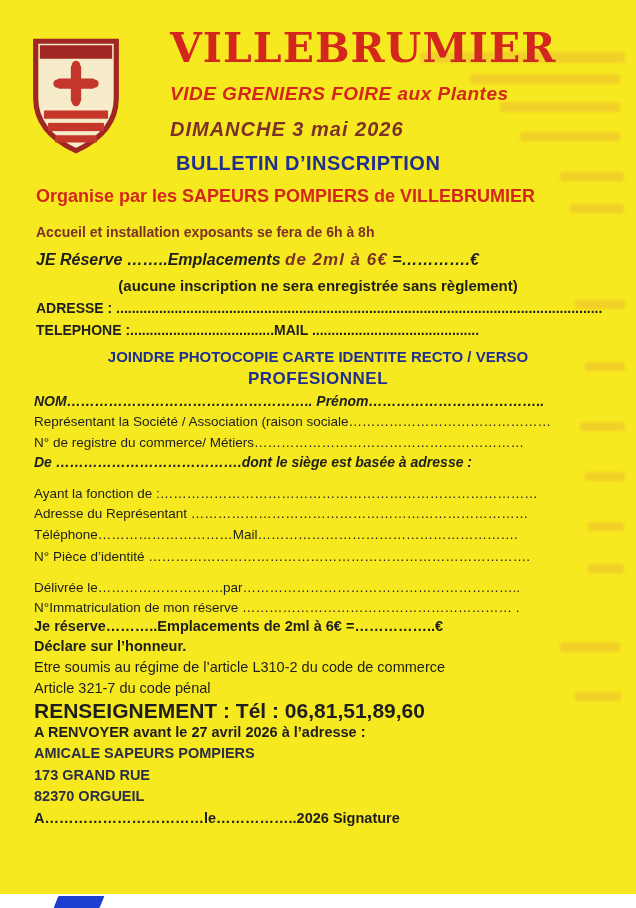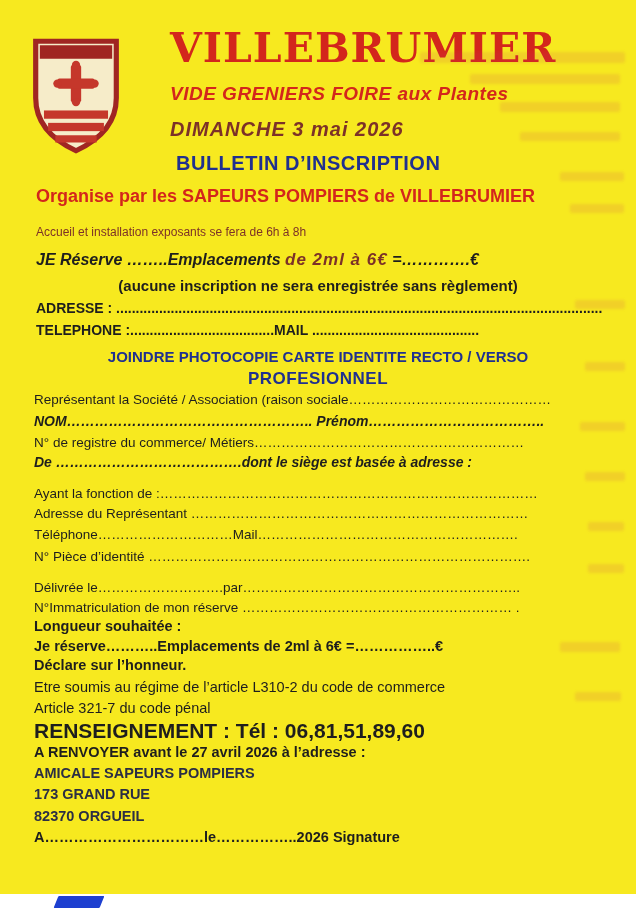--- a/index.html
+++ b/index.html
@@ -68,23 +68,23 @@
   }
   .organizer {
     margin: 8px 0 4px 36px;
     font-size: 18px;
     line-height: 24px;
     font-weight: bold;
     color: var(--red, #d3261c);
   }
   .schedule {
     margin: 12px 0 0 36px;
-    font-size: 12px;
+    font-size: 14px;
     line-height: 24px;
-    font-weight: normal;
+    font-weight: bold;
     color: var(--maroon, #7c3128);
   }
   .section-title {
     margin-top: 3px;
     text-align: center;
     font-size: 18px;
     line-height: 26px;
     font-weight: bold;
     color: var(--navy, #20308f);
     letter-spacing: 0.5px;
@@ -262,32 +262,31 @@
     <div class="field-row">
       <span>ADRESSE  : .............................................................................................................................</span>
     </div>
     <div class="field-row">
       <span>TELEPHONE :.....................................MAIL ...........................................</span>
     </div>
 
     <div class="attach-note">JOINDRE PHOTOCOPIE CARTE IDENTITE RECTO / VERSO</div>
     <div class="pro-title">PROFESIONNEL</div>
 
+    <div class="pro-line bi mt2">NOM……………………………………………..  Prénom………………………………..</div>
     <div class="pro-line">Représentant la Société / Association (raison sociale………………………………………</div>
-    <div class="pro-line bi mt2">NOM……………………………………………..  Prénom………………………………..</div>
     <div class="pro-line mt2">N° de registre du commerce/ Métiers……………………………………………………</div>
     <div class="pro-line bi">De ………………………………….dont le siège est basée à adresse :</div>
     <div class="pro-line mt4">Ayant la fonction de :…………………………………………………………………………</div>
     <div class="pro-line">Adresse du Représentant …………………………………………………………………</div>
     <div class="pro-line mt2">Téléphone…………………………Mail………………………………………………….</div>
     <div class="pro-line mt2">N° Pièce d’identité ………………………………………………………………………….</div>
     <div class="pro-line mt4">Délivrée le……………………….par……………………………………………………..</div>
     <div class="pro-line">N°Immatriculation de mon réserve …………………………………………………… .</div>
 
-    <div class="res-line mt4">Longueur souhaitée :</div>
     <div class="res-line">Je réserve………..Emplacements de 2ml à 6€ =……………..€</div>
     <div class="res-line">Déclare sur l’honneur.</div>
     <div class="plain-line">Etre soumis au régime de l’article L310-2 du code de commerce</div>
     <div class="plain-line">Article 321-7 du code pénal</div>
 
     <div class="renseignement">RENSEIGNEMENT : Tél : 06,81,51,89,60</div>
     <div class="renvoyer">
       <span class="strong">A RENVOYER</span><span class="rest"> avant le 27 avril 2026 à l’adresse :</span>
     </div>
     <div class="address-line">AMICALE SAPEURS POMPIERS</div>

